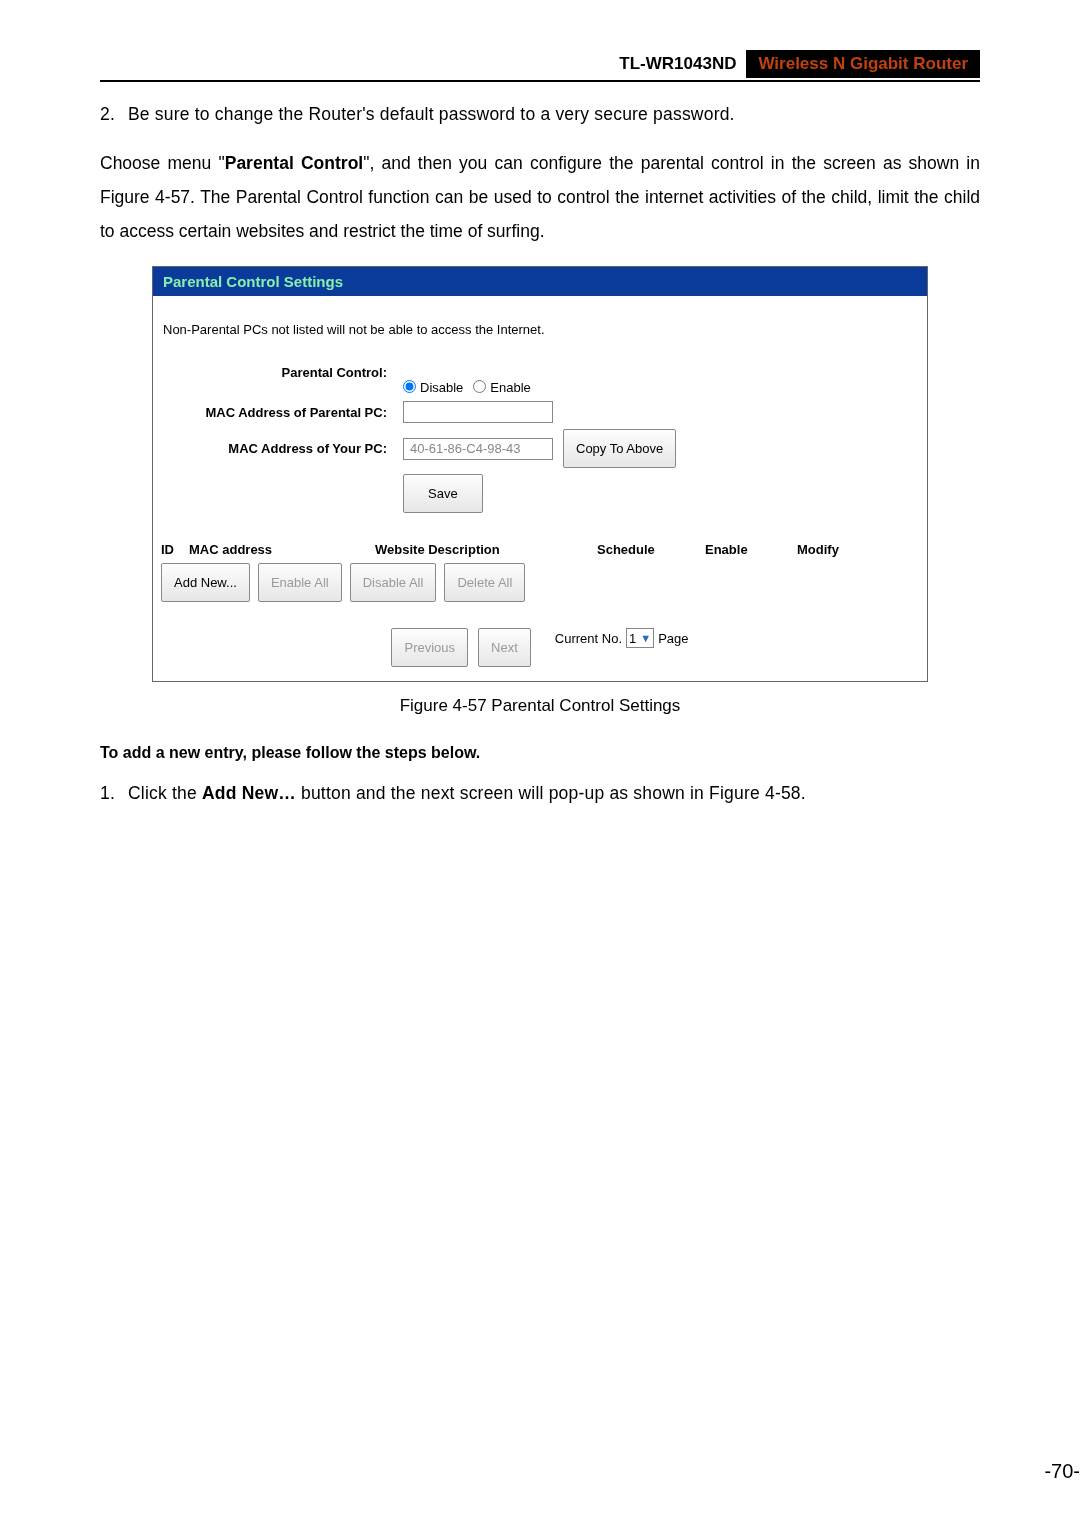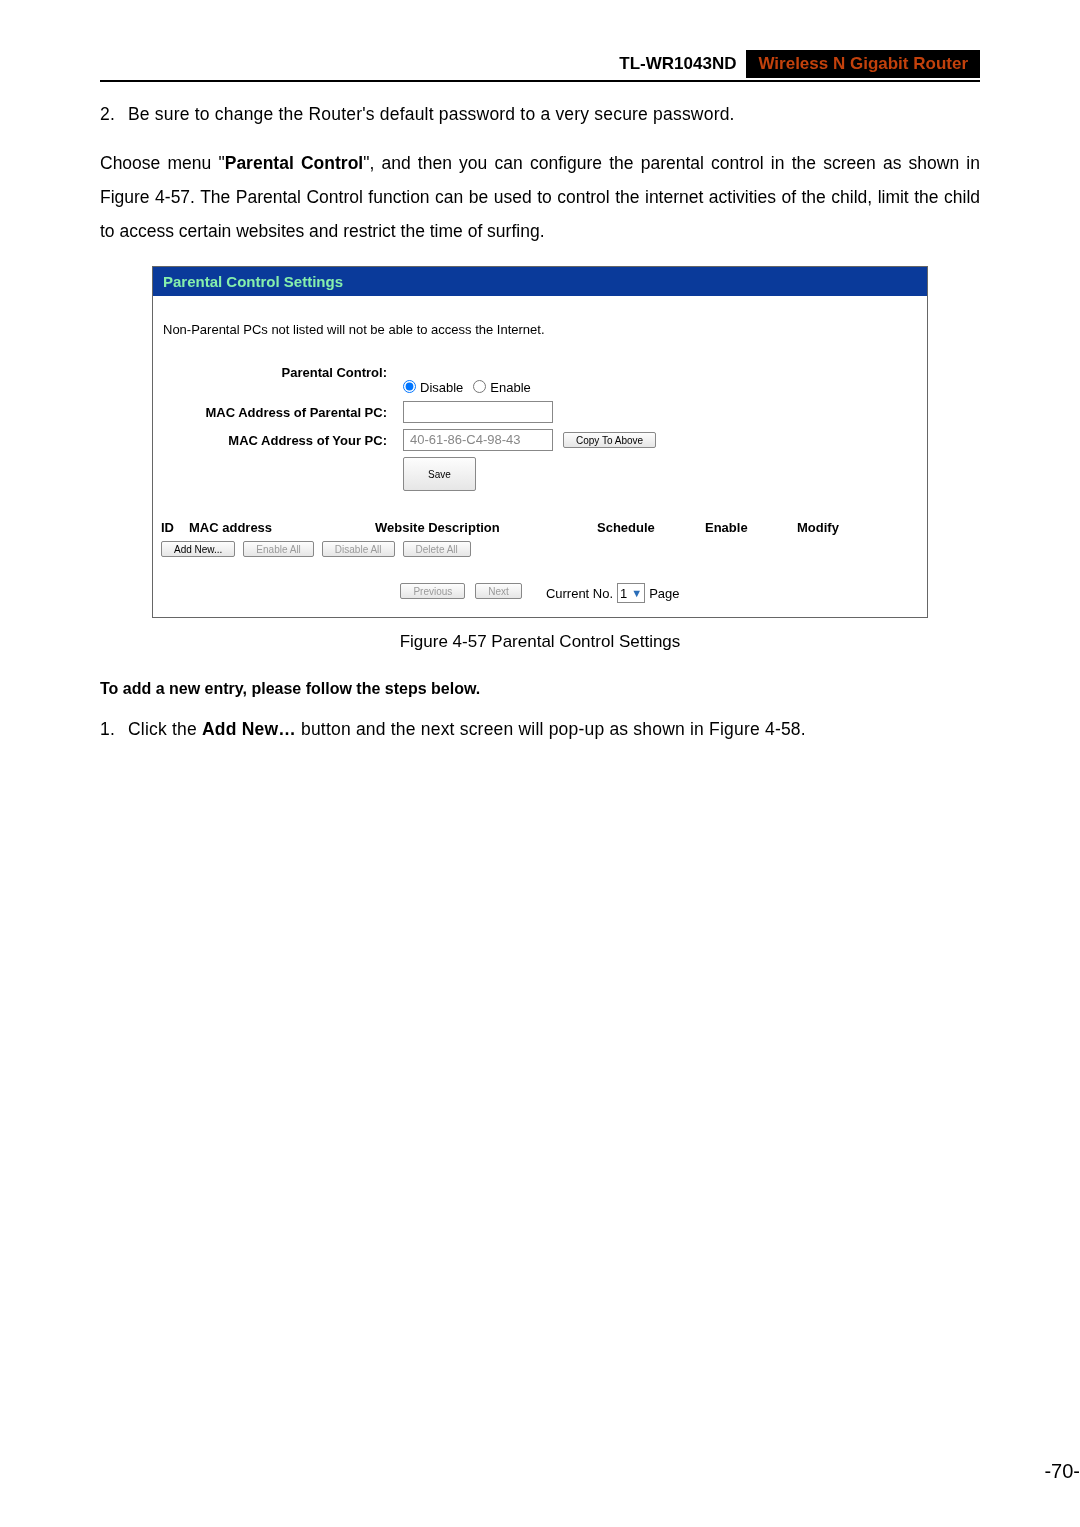--- a/index.html
+++ b/index.html
@@ -120,23 +120,23 @@
       font-size: 13px;
       padding: 3px 6px;
       width: 150px;
       height: 22px;
       line-height: 14px;
     }
     .fake-input.empty { color: transparent; }
     .fake-btn {
       border: 1px solid #888;
       background: linear-gradient(#fdfdfd, #e6e6e6);
-      font-size: 10px;
+      font-size: 13px;
       padding: 2px 12px;
-      height: 16px;
+      height: 39px;
       display: inline-flex;
       align-items: center;
       border-radius: 2px;
       cursor: default;
     }
     .fake-btn.disabled { color: #9a9a9a; }
     .table-head-row {
       display: flex;
       font-weight: bold;
       padding: 4px 8px;

